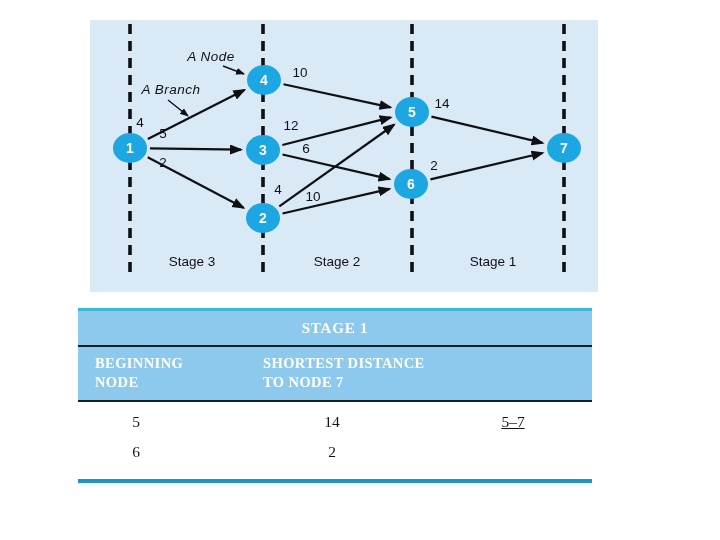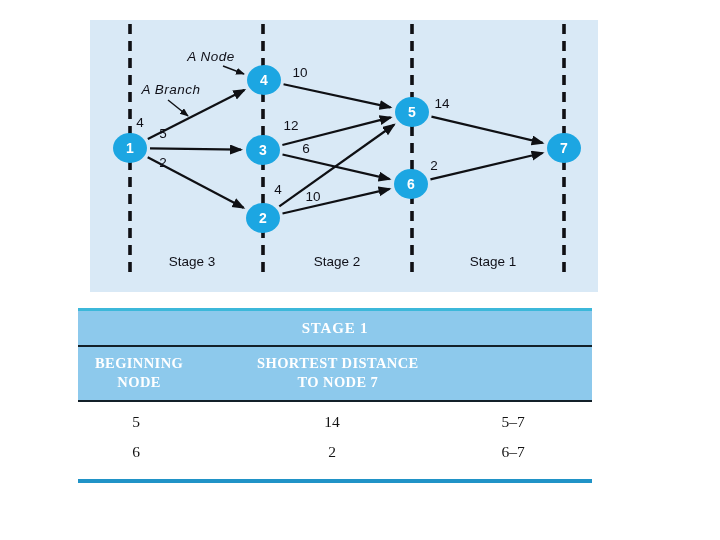--- a/index.html
+++ b/index.html
@@ -15,30 +15,30 @@
   .annot-label{font:italic 13.5px "Liberation Sans",sans-serif;fill:#101018;text-anchor:middle;
                letter-spacing:.5px;}
 
   
   .stage-table{position:absolute;left:78px;top:308px;width:514px;
                font-family:"Liberation Serif",serif;}
   .rule-teal{height:3px;background:#3cb8da;}
   .title-band{height:34px;background:#8dc9ec;display:flex;align-items:center;justify-content:center;}
   .title-band span{color:#ffffff;font-weight:bold;font-size:15px;letter-spacing:.8px;}
   .rule-dark{height:2px;background:#132029;}
-  .header-band{position:relative;height:53px;background:#8dc9ec;text-align:center;}
+  .header-band{position:relative;height:53px;background:#8dc9ec;}
   .header-band .col{position:absolute;top:7px;color:#ffffff;font-weight:bold;font-size:14.5px;
                     line-height:1.3;white-space:pre-line;letter-spacing:.4px;}
-  .col-1{left:17px;} .col-2{left:179px;} .col-3{left:404px;}
+  .col-1{left:17px;} .col-2{left:185px;} .col-3{left:404px;}
   .data-area{position:relative;height:72px;background:#ffffff;}
   .data-row{position:relative;height:30px;}
   .data-row:first-child{margin-top:5px;}
   .cell{position:absolute;top:0;height:30px;line-height:30px;text-align:center;
         font-size:15.5px;color:#141414;}
-  .cell-1{left:18px;width:80px;} .cell-2{left:204px;width:100px;} .cell-3{left:385px;width:100px;}
+  .cell-1{left:18px;width:80px;} .cell-2{left:204px;width:100px;} .cell-3{left:385px;width:100px;text-decoration:underline;}
   .rule-blue{height:4px;background:#2093c7;}
 </style>
 </head>
 <body>
 
 <div class="page">
 
   <div class="panel">
     <svg id="net-svg" width="508" height="272" viewBox="0 0 508 272" xmlns="http://www.w3.org/2000/svg" style="background: rgb(217, 233, 246);">
       <defs>
@@ -126,19 +126,18 @@
     <div class="rule-dark"></div>
     <div class="data-area">
       <div class="data-row">
         <span class="cell cell-1">5</span>
         <span class="cell cell-2">14</span>
         <span class="cell cell-3">5–7</span>
       </div>
       <div class="data-row">
         <span class="cell cell-1">6</span>
         <span class="cell cell-2">2</span>
-        <span class="cell cell-3">6–7</span>
       </div>
     </div>
     <div class="rule-blue"></div>
   </div>
 
 </div>
 
 </body></html>

